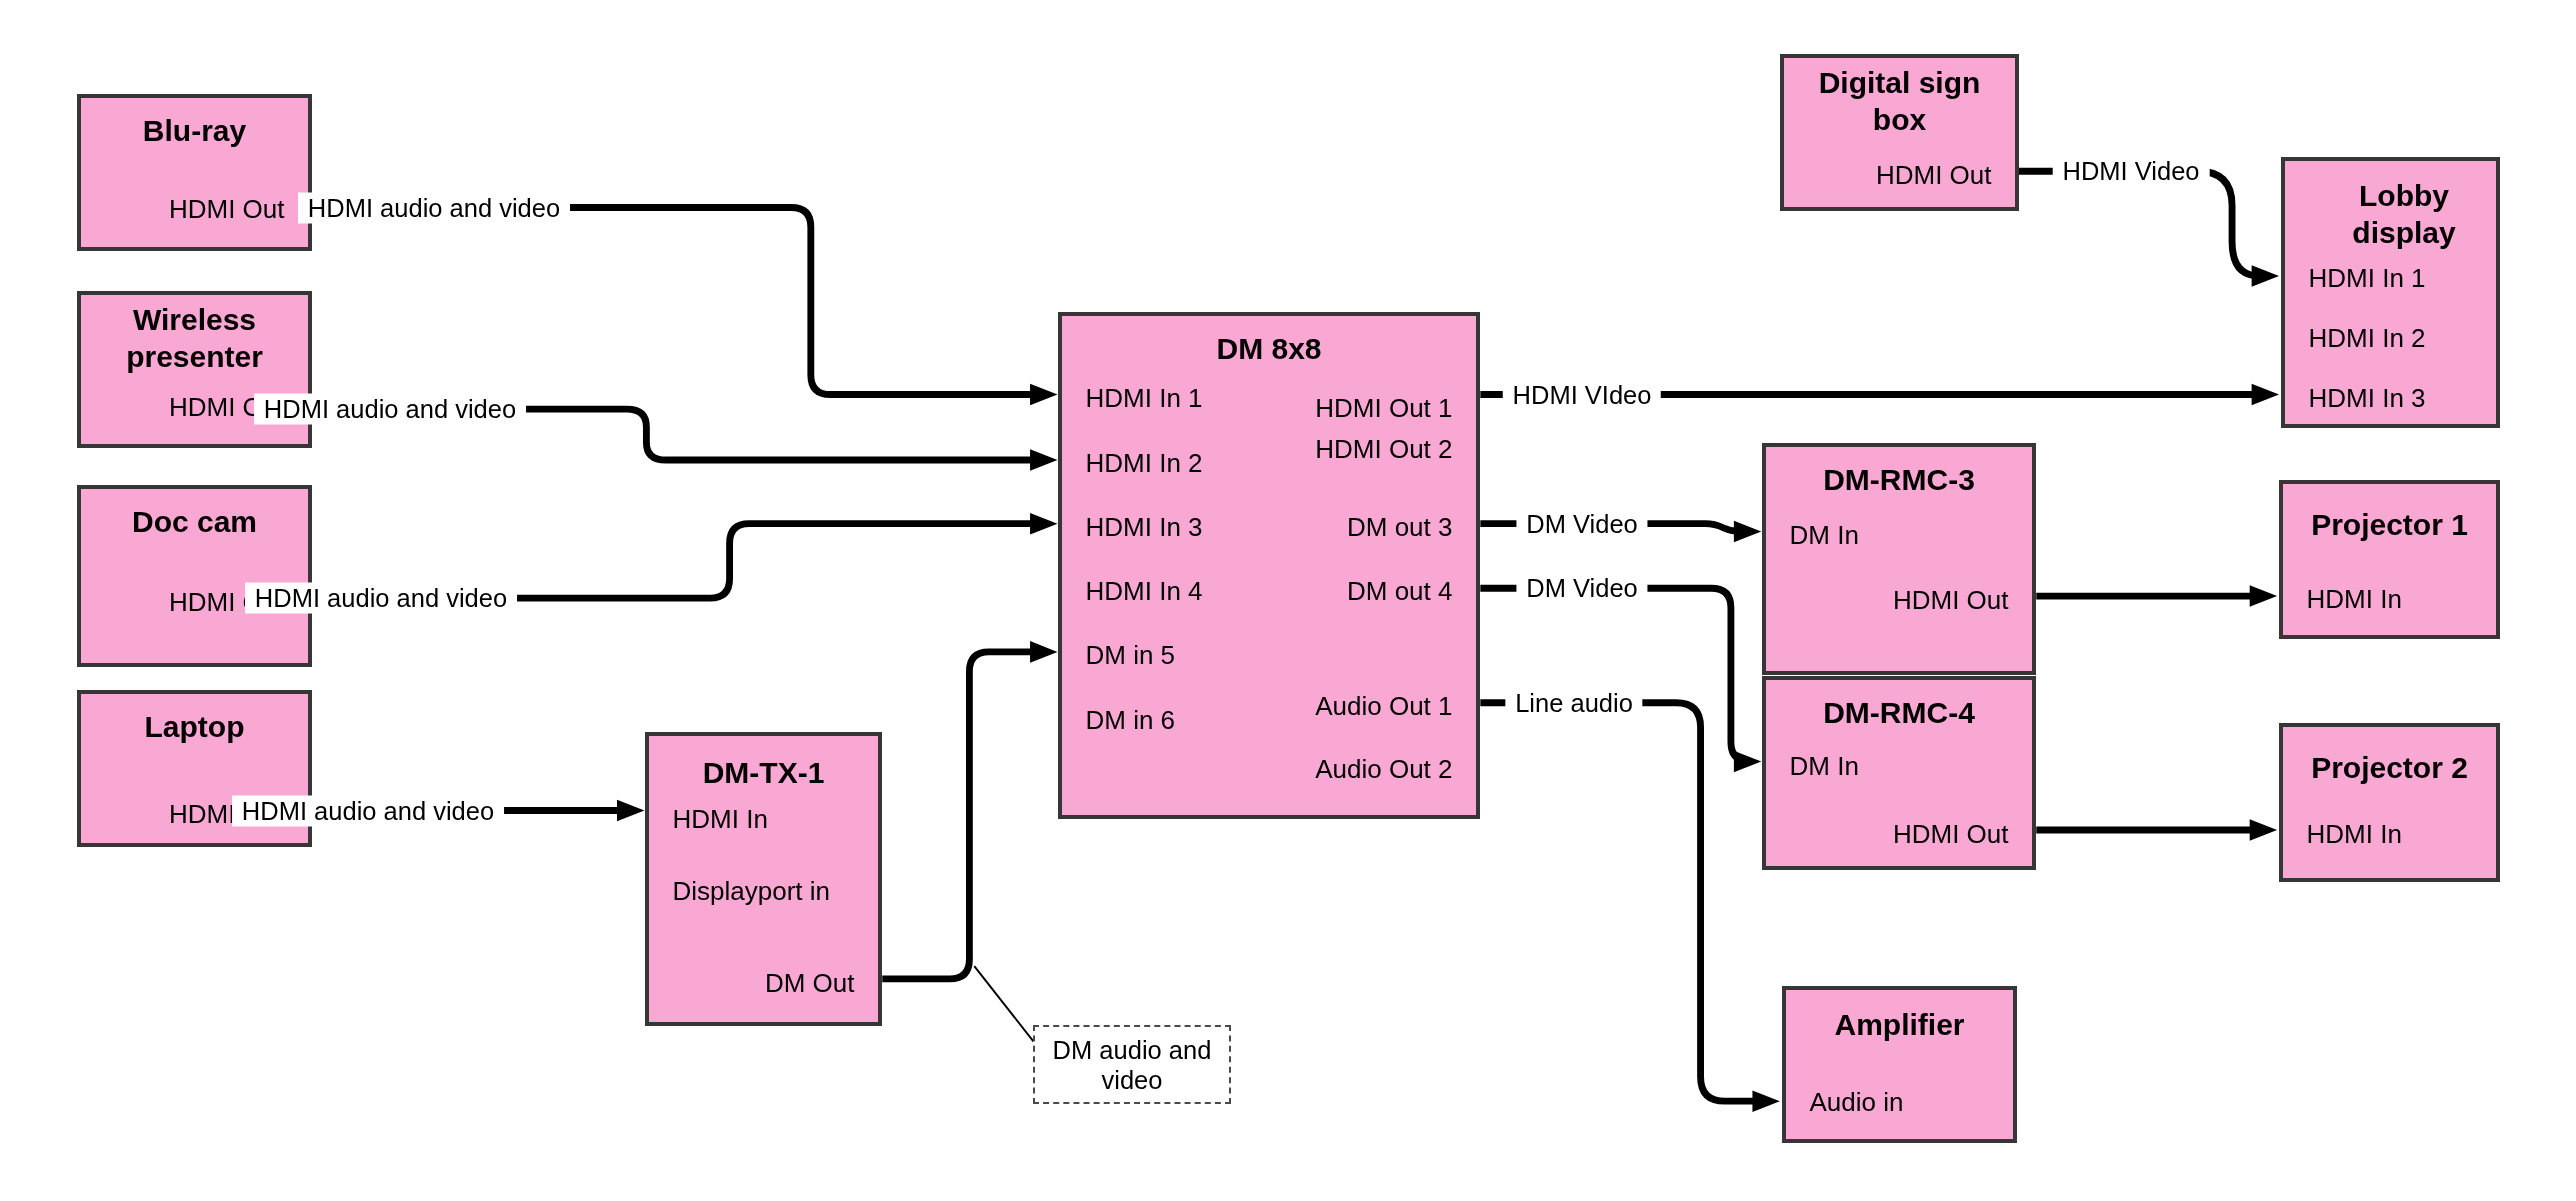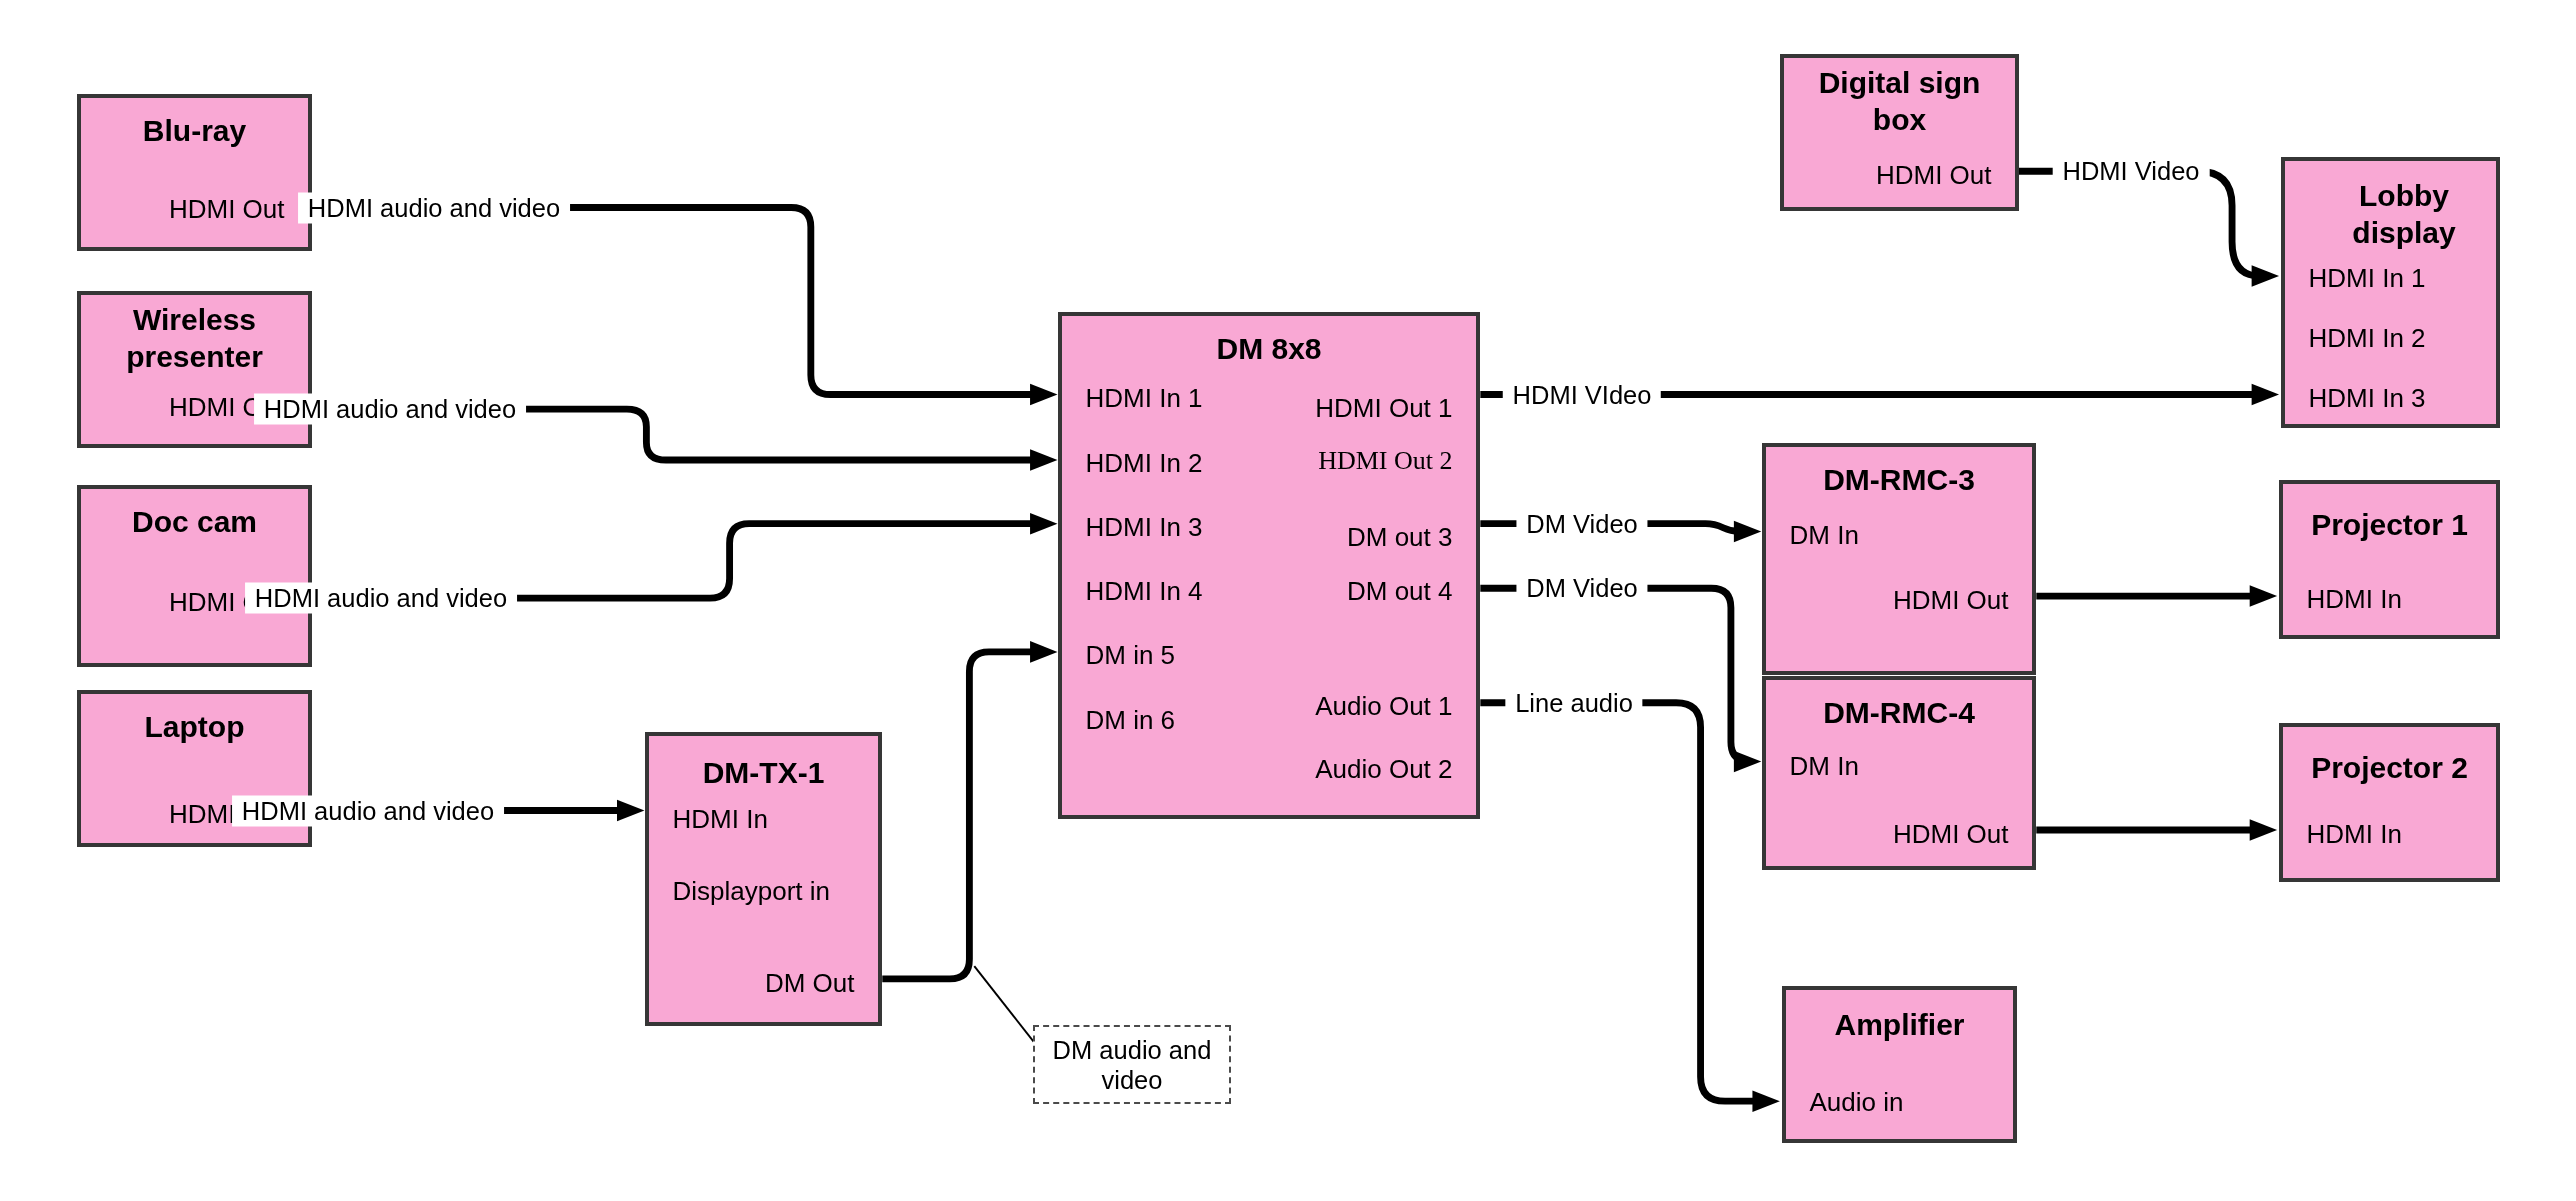--- a/index.html
+++ b/index.html
@@ -130,22 +130,22 @@
 
   <div class="box" style="left:1058px;top:312px;width:422px;height:507px;">
     <div class="title" style="top:13.7px;">DM 8x8</div>
     <div class="port pl" style="top:66px;">HDMI In 1</div>
     <div class="port pl" style="top:131px;">HDMI In 2</div>
     <div class="port pl" style="top:195px;">HDMI In 3</div>
     <div class="port pl" style="top:259px;">HDMI In 4</div>
     <div class="port pl" style="top:323px;">DM in 5</div>
     <div class="port pl" style="top:388px;">DM in 6</div>
     <div class="port pr" style="top:66px;margin-top:10px;">HDMI Out 1</div>
-    <div class="port pr" style="top:128px;font-family:Liberation Serif, serif;">HDMI Out 2</div>
-    <div class="port pr" style="top:205px;text-align:center;">DM out 3</div>
+    <div class="port pr" style="top:117px;">HDMI Out 2</div>
+    <div class="port pr" style="top:195px;text-align:center;">DM out 3</div>
     <div class="port pr" style="top:259px;">DM out 4</div>
     <div class="port pr" style="top:374px;">Audio Out 1</div>
     <div class="port pr" style="top:437px;">Audio Out 2</div>
   </div>
 
   <div class="box" style="left:1780px;top:54px;width:239px;height:157px;">
     <div class="title" style="top:5.9px;">Digital sign
 box</div>
     <div class="port pr" style="top:101px;">HDMI Out</div>
   </div>

